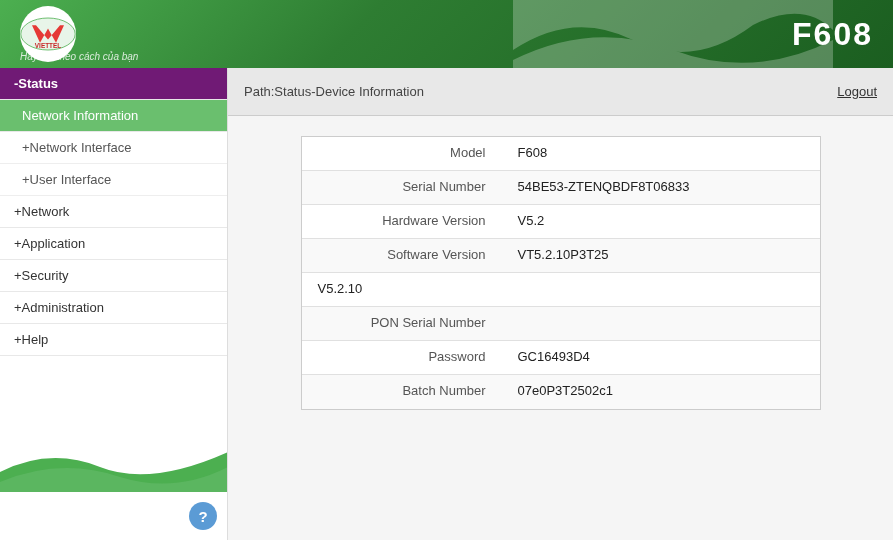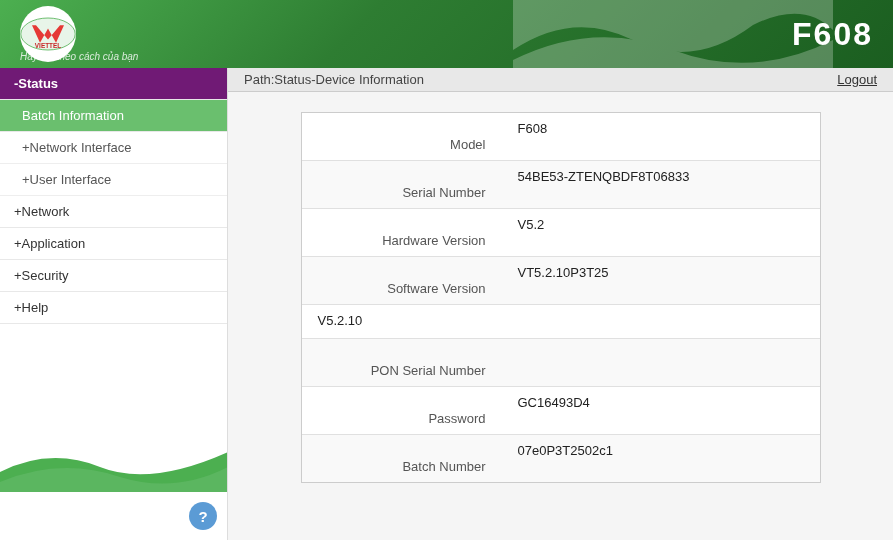--- a/index.html
+++ b/index.html
@@ -107,21 +107,21 @@
 
     
     .content-area {
       flex: 1;
       display: flex;
       flex-direction: column;
       background: #f5f5f5;
     }
     .content-header {
       background: #e8e8e8;
-      padding: 4px 16px;
+      padding: 16px 16px;
       display: flex;
       justify-content: space-between;
       align-items: center;
       border-bottom: 1px solid #ccc;
       font-size: 13px;
     }
     .breadcrumb {
       color: #444;
     }
     .logout-link {
@@ -153,21 +153,20 @@
     .info-row:nth-child(even) {
       background: #f9f9f9;
     }
     .info-label {
       width: 200px;
       padding: 8px 16px 8px 8px;
       text-align: right;
       color: #555;
       font-size: 13px;
       flex-shrink: 0;
-      margin-top: 16px;
     }
     .info-value {
       padding: 8px 16px;
       color: #222;
       font-size: 13px;
       flex: 1;
     }
   </style>
 </head>
 <body>
@@ -195,36 +194,39 @@
 
 <div class="main-layout">
 
   <div class="sidebar">
     <div class="sidebar-nav">
 
       <div class="sidebar-item active-section">
         <span>-Status</span>
       </div>
       <div class="sidebar-item active-page">
-        <span>Batch Information</span>
+        <span>Network Information</span>
       </div>
       <div class="sidebar-item sub-item">
         <span>+Network Interface</span>
       </div>
       <div class="sidebar-item sub-item">
         <span>+User Interface</span>
       </div>
       <div class="sidebar-item section-item">
         <span>+Network</span>
       </div>
       <div class="sidebar-item section-item">
         <span>+Application</span>
       </div>
       <div class="sidebar-item section-item">
         <span>+Security</span>
+      </div>
+      <div class="sidebar-item section-item">
+        <span>+Administration</span>
       </div>
       <div class="sidebar-item section-item">
         <span>+Help</span>
       </div>
     </div>
 
     <div style="flex:1;"></div>
 
     <div style="height:50px; position:relative; overflow:hidden;">
       <svg width="228" height="50" viewBox="0 0 228 50" style="position:absolute;bottom:0;">

